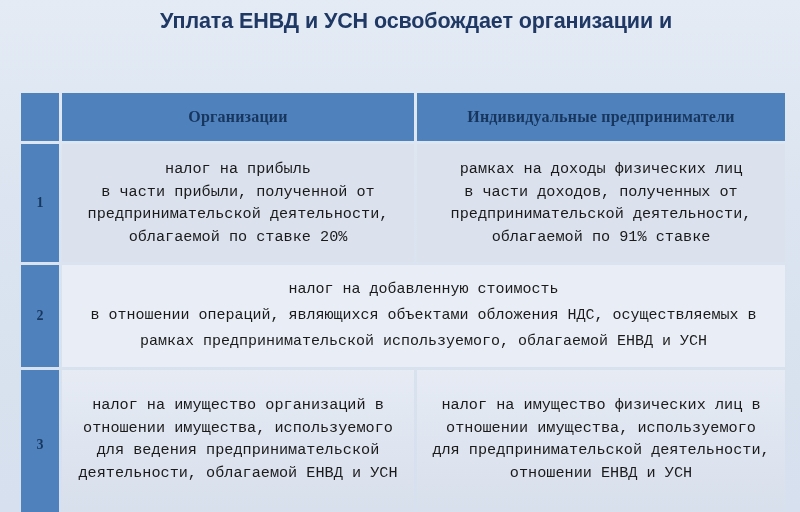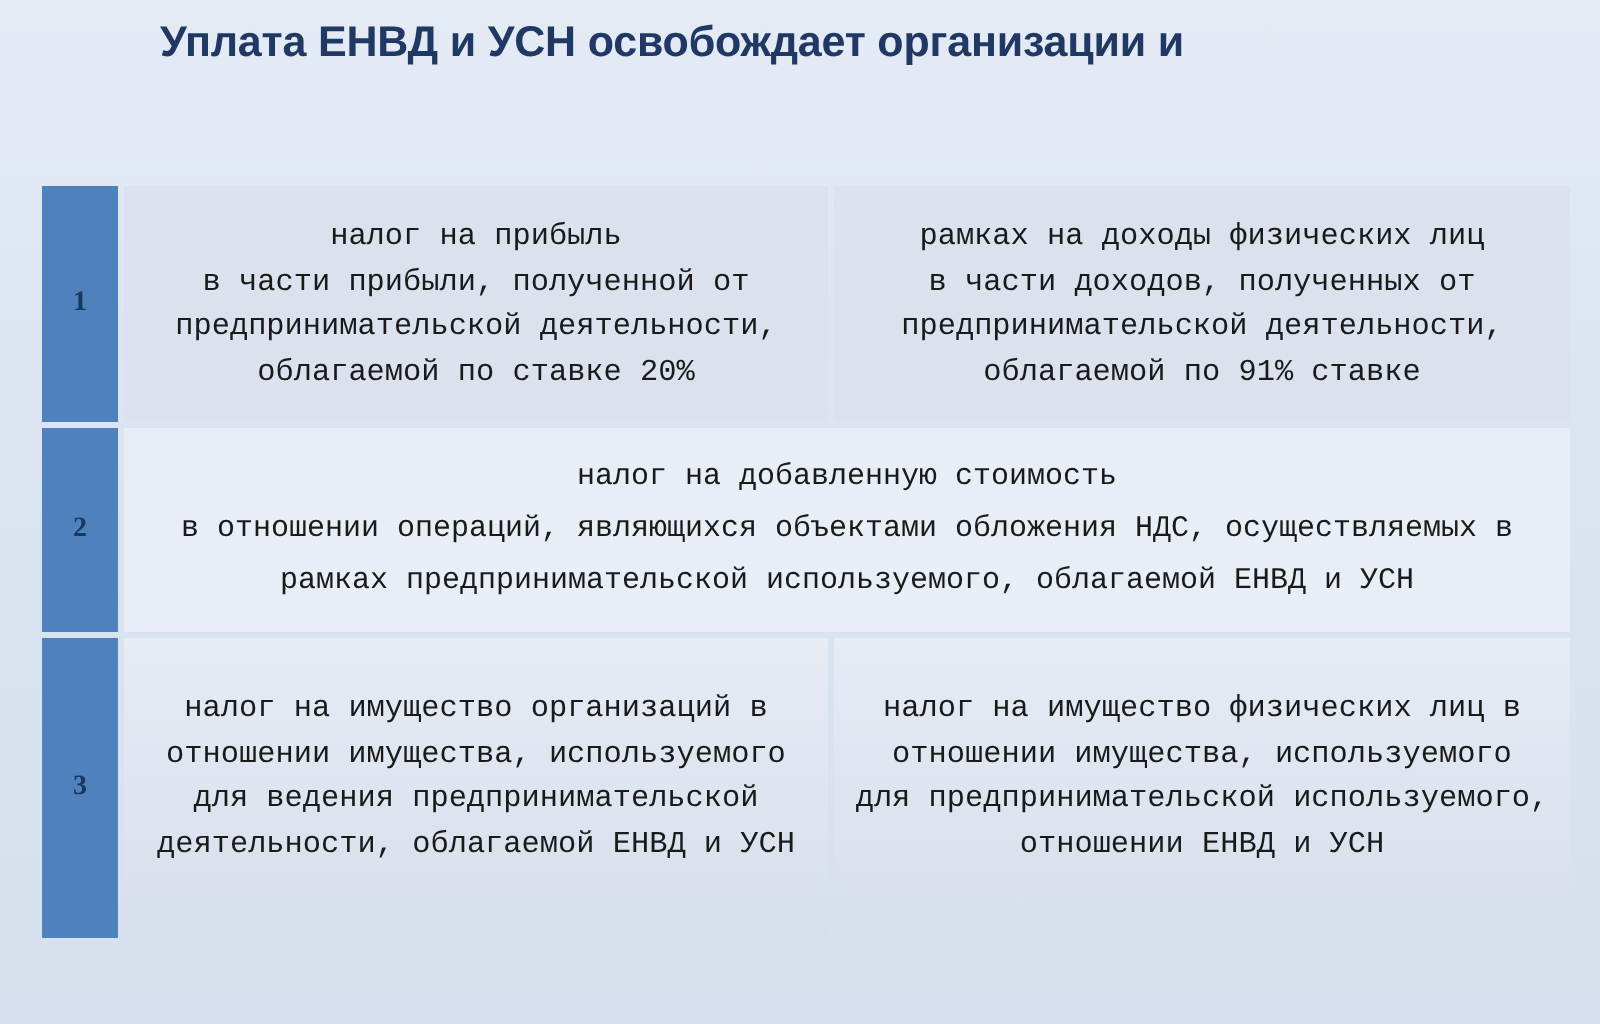--- a/index.html
+++ b/index.html
@@ -23,21 +23,21 @@
     overflow: hidden;
   }
 
   
   .title-block {
     position: absolute;
     left: 0;
     top: 0;
     width: 672px;
     padding-top: 6px;
-    text-align: center;
+    text-align: right;
   }
   .title-line {
     display: block;
     color: #1f3864;
     font-family: "Liberation Sans", sans-serif;
     font-size: 21.5px;
     font-weight: 600;
     line-height: 31px;
     letter-spacing: -0.1px;
     white-space: nowrap;
@@ -122,20 +122,25 @@
 
   <div class="table-wrap">
     <table class="tbl">
       <colgroup>
         <col class="c-num">
         <col class="c-org">
         <col class="c-ip">
       </colgroup>
       <tbody>
 
+        <tr>
+          <td class="num-cell head"></td>
+          <td class="head-cell">Организации</td>
+          <td class="head-cell">Индивидуальные предприниматели</td>
+        </tr>
 
         <tr class="row1">
           <td class="num-cell">1</td>
           <td class="body-cell tone-a">
             <span class="cell-line">налог на прибыль</span>
             <span class="cell-line">в части прибыли, полученной от</span>
             <span class="cell-line">предпринимательской деятельности,</span>
             <span class="cell-line">облагаемой по ставке 20%</span>
           </td>
           <td class="body-cell tone-a">
@@ -159,21 +164,21 @@
           <td class="num-cell">3</td>
           <td class="body-cell tone-c">
             <span class="cell-line">налог на имущество организаций в</span>
             <span class="cell-line">отношении имущества, используемого</span>
             <span class="cell-line">для ведения предпринимательской</span>
             <span class="cell-line">деятельности, облагаемой ЕНВД и УСН</span>
           </td>
           <td class="body-cell tone-c">
             <span class="cell-line">налог на имущество физических лиц в</span>
             <span class="cell-line">отношении имущества, используемого</span>
-            <span class="cell-line">для предпринимательской используемого,</span>
+            <span class="cell-line">для предпринимательской деятельности,</span>
             <span class="cell-line">отношении ЕНВД и УСН</span>
           </td>
         </tr>
 
       </tbody>
     </table>
   </div>
 
 </div>
 

